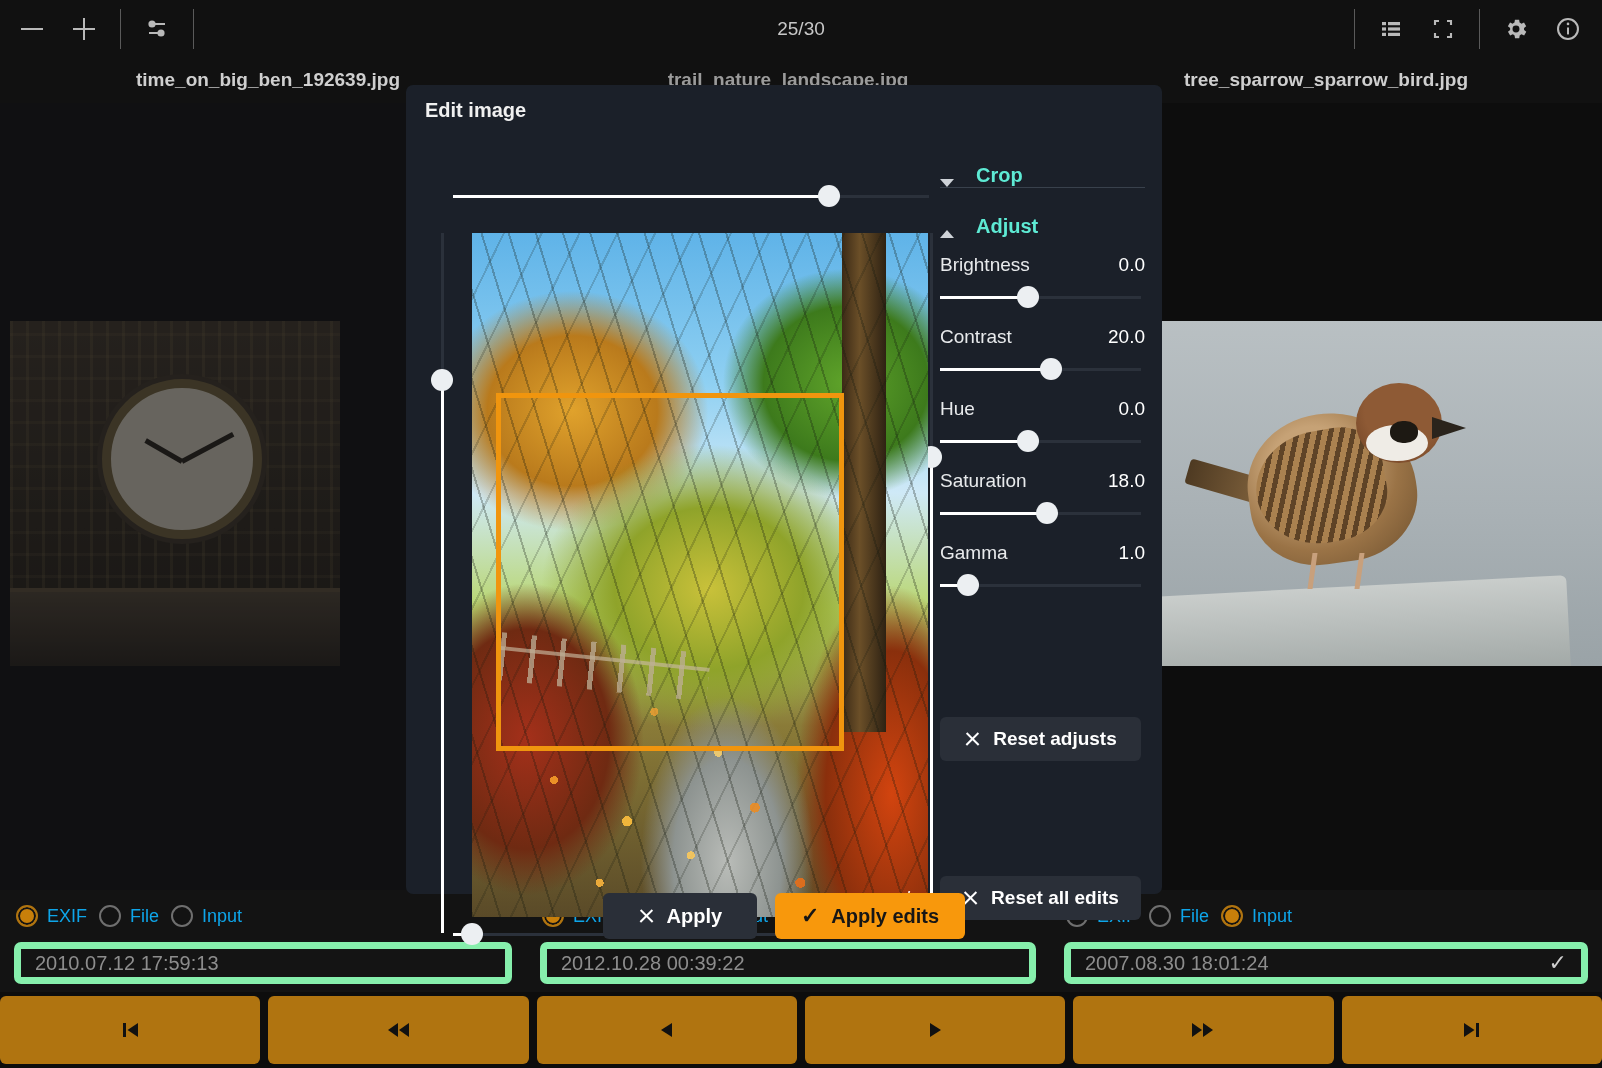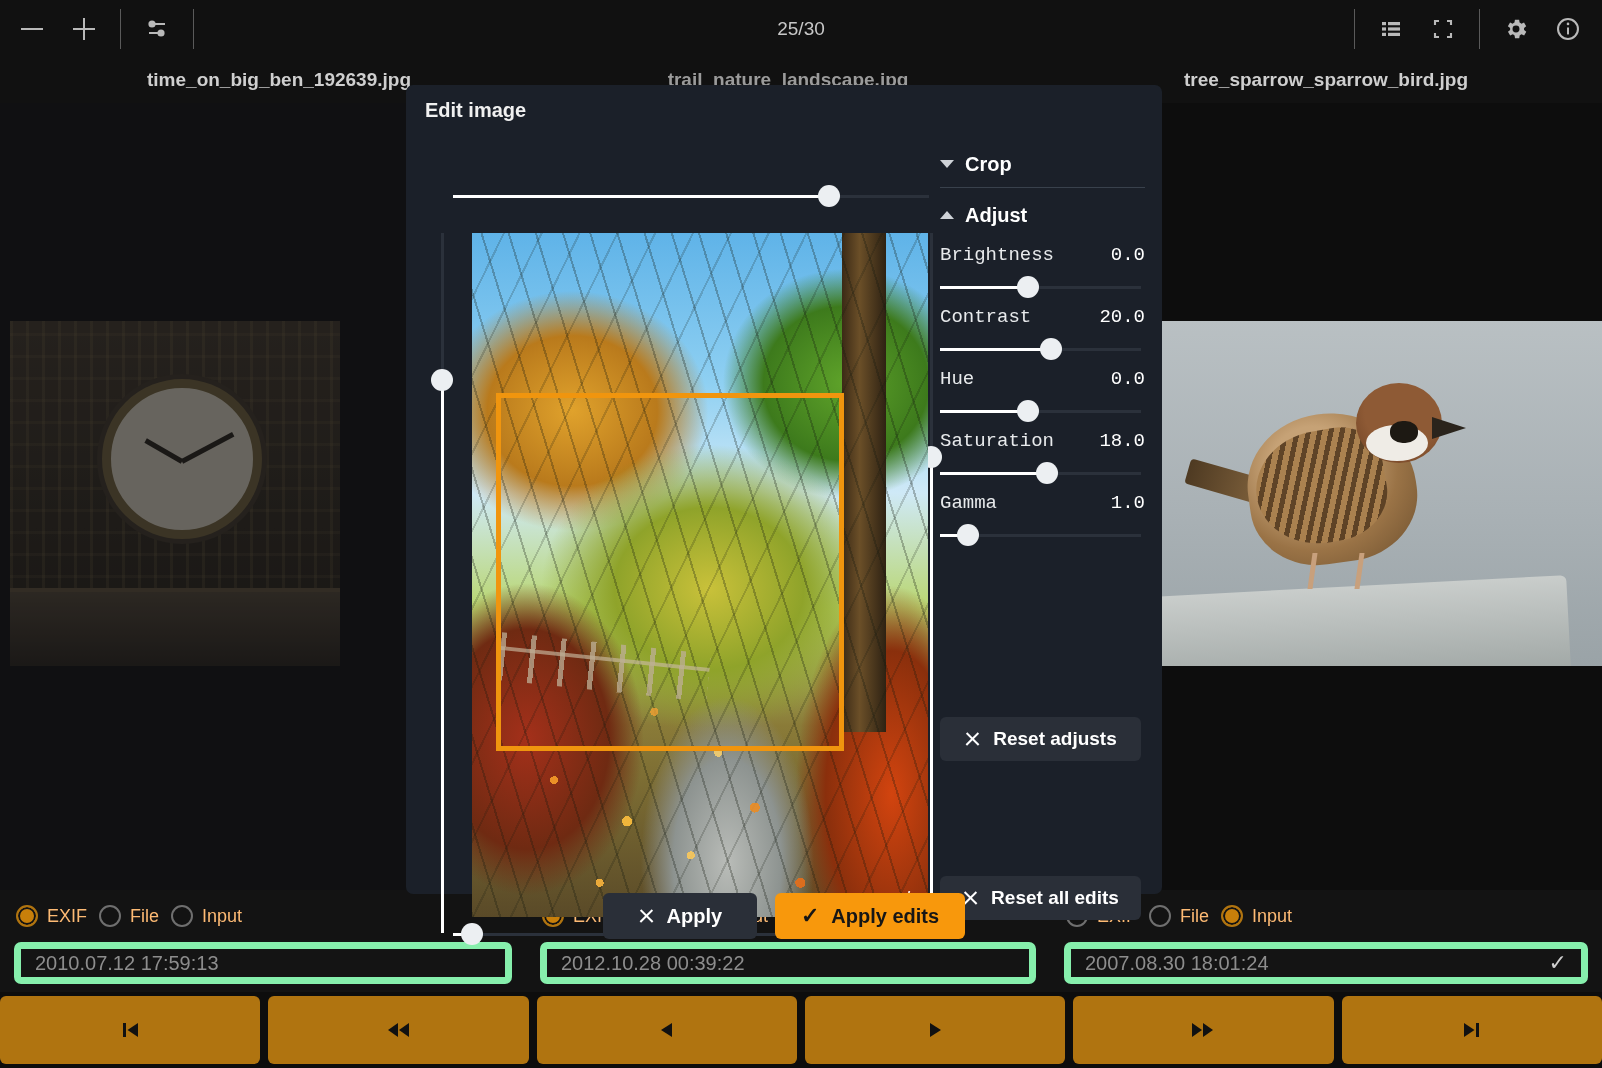--- a/index.html
+++ b/index.html
@@ -38,21 +38,21 @@
   
   .names {
     position: absolute; top: 57px; left: 0; width: 1602px; height: 46px;
     background: #111111;
   }
   .name {
     position: absolute; top: 0; height: 46px; line-height: 46px;
     text-align: center; font-size: 19px; font-weight: bold; color: #cfcfcf;
     white-space: nowrap; overflow: hidden;
   }
-  .name.n0 { left: 16px; width: 526px; }
+  .name.n0 { left: 5px; width: 526px; }
   .name.n1 { left: 526px; width: 524px; color: #9b9b9b; }
   .name.n2 { left: 1050px; width: 552px; }
 
   
   .panes { position: absolute; top: 103px; left: 0; width: 1602px; height: 787px; background: #0d0d0d; }
   .pane { position: absolute; top: 0; height: 787px; overflow: hidden; }
   .pane.p0 { left: 0;    width: 526px; }
   .pane.p1 { left: 526px; width: 524px; }
   .pane.p2 { left: 1050px; width: 552px; }
 
@@ -146,21 +146,21 @@
   .meta.m0 { left: 0;    width: 526px; }
   .meta.m1 { left: 526px; width: 524px; }
   .meta.m2 { left: 1050px; width: 552px; }
   .radios { display: flex; align-items: center; height: 52px; padding-left: 16px; gap: 12px; }
   .radio { display: flex; align-items: center; gap: 9px; cursor: pointer; }
   .dot {
     width: 22px; height: 22px; border-radius: 50%;
     border: 2px solid #6f6f6f; background: transparent;
   }
   .dot.on { border-color: #b07410; background: #c87f0a; box-shadow: inset 0 0 0 2px #131313, inset 0 0 0 10px #c87f0a; }
-  .rlabel { font-size: 18px; color: #fdba74; }
+  .rlabel { font-size: 18px; color: #0ea5e9; }
   .datefield {
     margin: 0 14px; height: 42px; border: 7px solid #86efac; border-radius: 7px;
     background: #141414; display: flex; align-items: center; padding: 0 14px;
     color: #8d8d8d; font-size: 20px; justify-content: space-between;
   }
   .chk { color: #cfcfcf; font-size: 22px; }
 
   
   .nav { position: absolute; left: 0; top: 992px; width: 1602px; height: 76px; background: #0d0d0d; display: flex; gap: 8px; padding: 4px 0; }
   .navbtn {
@@ -248,29 +248,29 @@
   .h-knob { position: absolute; top: 0; width: 22px; height: 22px; margin-top:-2px; margin-left:-11px; border-radius: 50%; background:#eceff2; }
 
   .v-slider { position: absolute; width: 18px; }
   .v-track { position: absolute; top:0; left: 8px; width: 3px; height: 100%; background: #2b313b; }
   .v-fill { position: absolute; left: 8px; width: 3px; background: #ffffff; }
   .v-knob { position: absolute; left: 0; width: 22px; height: 22px; margin-left:-2px; margin-top:-11px; border-radius: 50%; background:#eceff2; }
 
   
   .side { position: absolute; left: 534px; top: 56px; width: 205px; height: 770px; }
   .sec-head {
-    display: flex; align-items: center; gap: 11px; height: 46px;
-    color: #ffffff; font-size: 20px; font-weight: bold; cursor: pointer;
+    display: flex; align-items: flex-end; gap: 22px; height: 46px;
+    color: #5eead4; font-size: 20px; font-weight: bold; cursor: pointer;
   }
   .caret { width: 0; height: 0; }
   .caret.down { border-left: 7px solid transparent; border-right: 7px solid transparent; border-top: 8px solid #cfd3d8; }
   .caret.up { border-left: 7px solid transparent; border-right: 7px solid transparent; border-bottom: 8px solid #cfd3d8; }
   .divider { height: 1px; background: #39414c; margin: 0 0 4px 0; }
 
-  .adj-row { margin-top: 6px; font-family: Liberation Mono, monospace; }
+  .adj-row { margin-top: 16px; }
   .adj-top { display: flex; justify-content: space-between; align-items: baseline; }
   .adj-name { font-size: 19px; color: #e8eaec; }
   .adj-val { font-size: 19px; color: #ffffff; }
   .adj-slider { position: relative; height: 22px; margin-top: 12px; }
 
   .ghost-btn {
     position: absolute; left: 0; width: 201px; height: 44px;
     background: #2a2f38; border: none; border-radius: 6px; cursor: pointer;
     display: flex; align-items: center; justify-content: center; gap: 12px;
     color: #ffffff; font-size: 19px; font-weight: bold;

